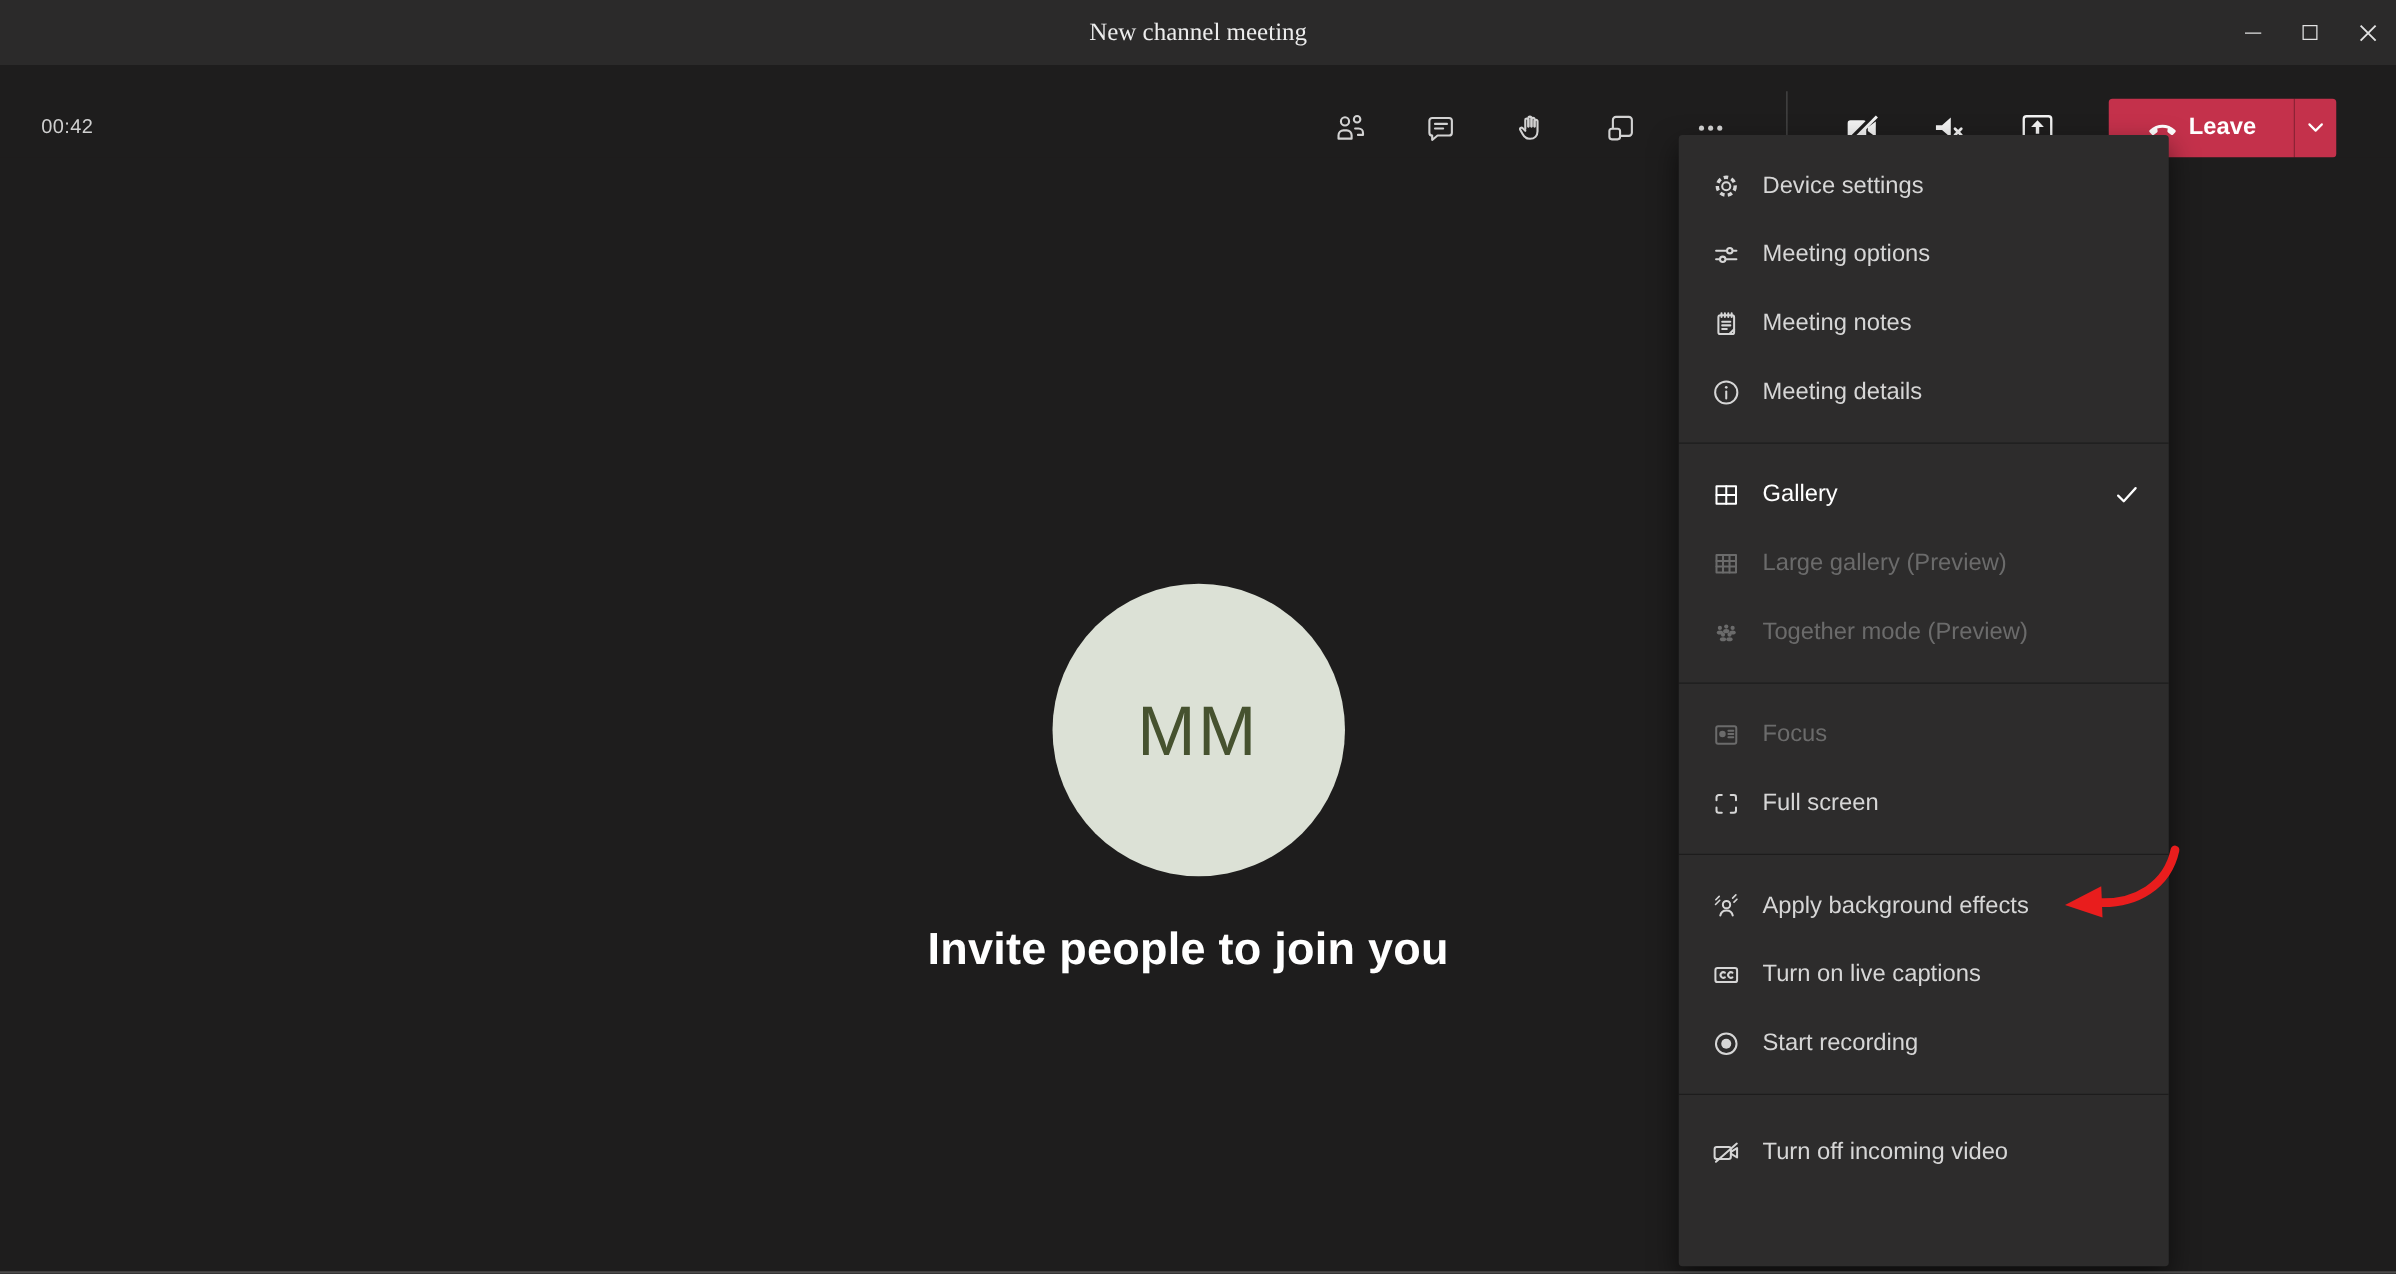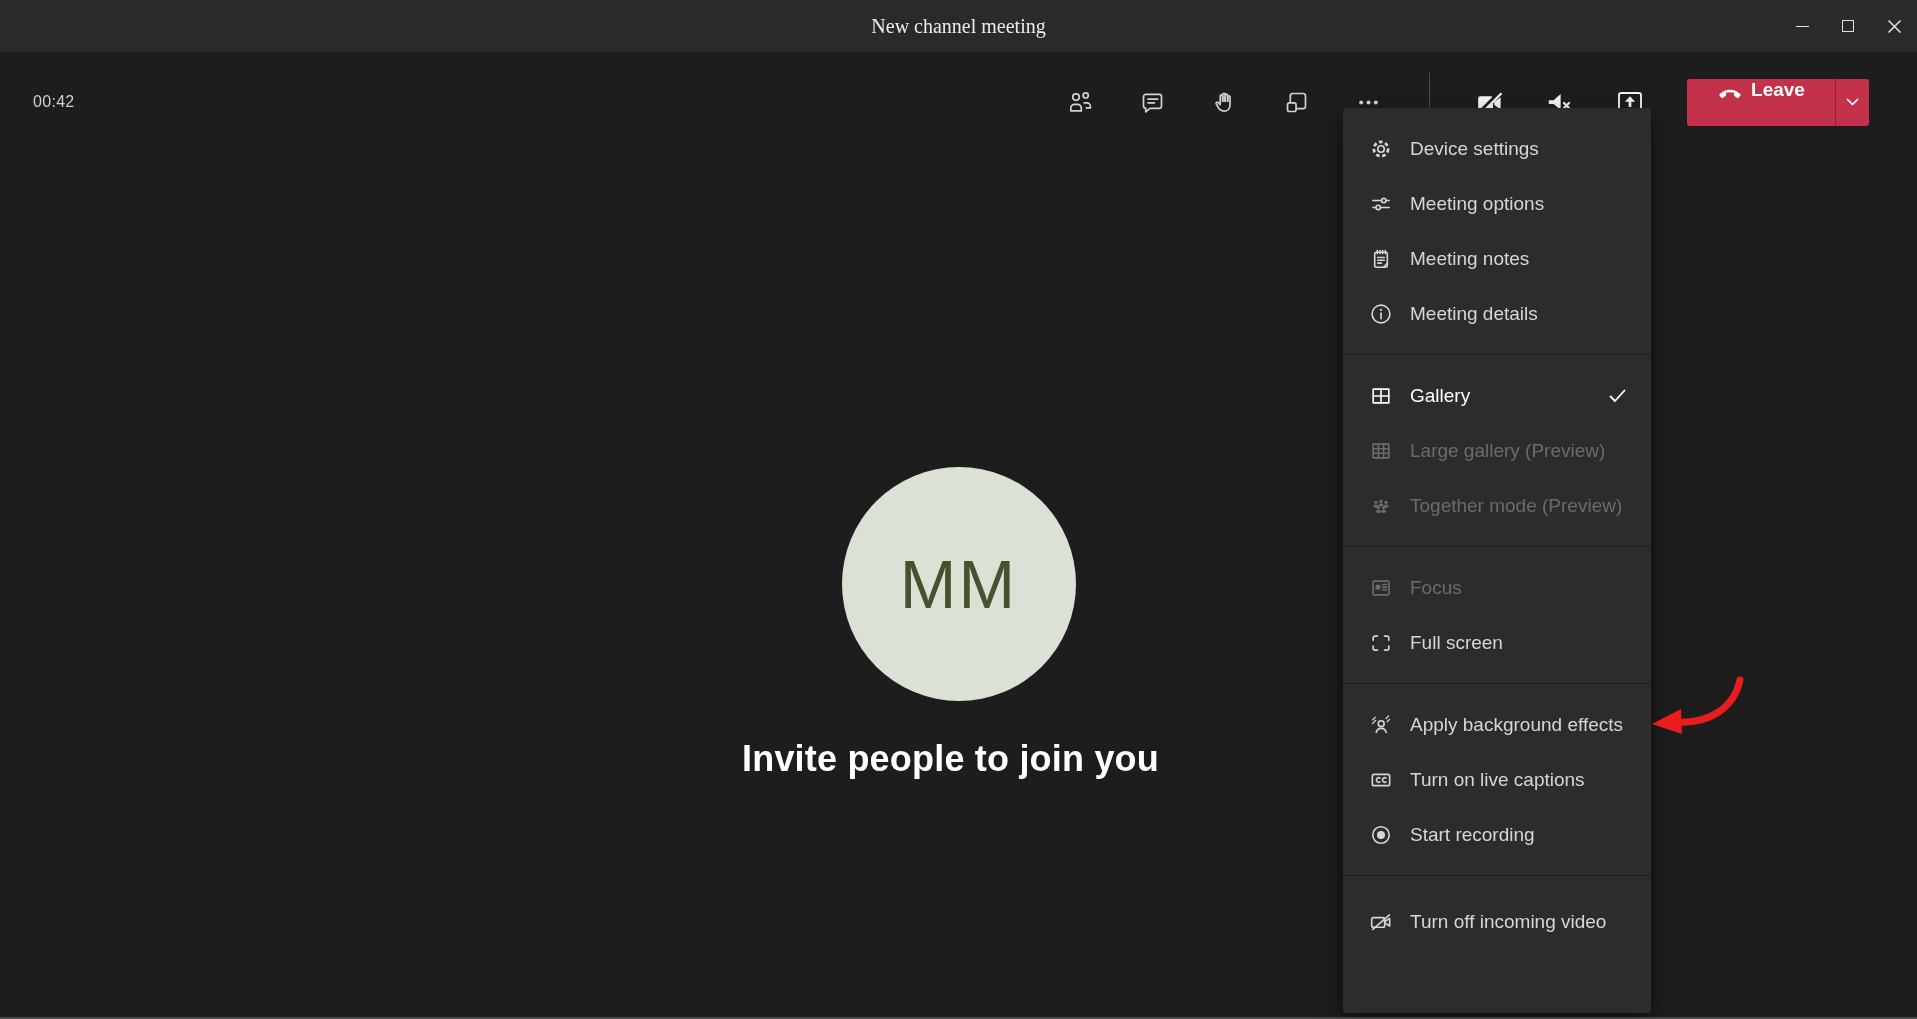--- a/index.html
+++ b/index.html
@@ -21,35 +21,35 @@
   
   .toolbar { position:absolute; left:0; top:52px; width:1917px; height:74px; background:#1e1d1d;
              display:flex; align-items:center; padding-top:26px; }
   .timer { margin-left:33px; font-size:16px; color:#d0d0d0; letter-spacing:.3px; }
   .tb-spacer { flex:1; }
   .tb-btn { width:72px; height:47px; display:flex; align-items:center; justify-content:center; color:#d2d2d2; }
   .tb-btn.av { width:70px; color:#f2f2f2; }
   .tb-divider { width:1px; height:52px; background:#4a4a4a; margin:0 25px; align-self:center; margin-top:-6px; }
   .leave-btn { width:182px; height:47px; background:#c4314b; border-radius:3px; display:flex; align-items:center;
                margin-left:22px; margin-right:48px; color:#fff; }
-  .leave-main { flex:1; display:flex; justify-content:center; gap:8px; height:100%; }
+  .leave-main { flex:1; display:flex; align-items:center; justify-content:center; gap:8px; height:100%; }
   .leave-label { font-size:19px; font-weight:bold; color:#fff; }
   .leave-sep { width:1px; height:100%; background:rgba(0,0,0,.28); }
   .leave-caret { width:33px; height:100%; display:flex; align-items:center; justify-content:center; }
 
   
   .stage { position:absolute; left:0; top:126px; width:1917px; height:893px; background:#1e1d1d; }
   .avatar { position:absolute; left:calc(50% - 117px); top:341px; width:234px; height:234px; border-radius:50%;
             display:flex; align-items:center; justify-content:center; }
-  .avatar-txt { font-size:68px; letter-spacing:2px; }
+  .avatar-txt { font-size:56px; letter-spacing:2px; }
   .invite { position:absolute; left:0; right:16px; top:612px; text-align:center;
             font-size:36px; font-weight:bold; color:#fff; letter-spacing:.2px; }
 
   
-  .menu { position:absolute; left:1343px; top:108px; width:308px; height:905px; background:#2d2c2c;
+  .menu { position:absolute; left:1343px; top:108px; width:392px; height:905px; background:#2d2c2c;
           border-radius:3px; box-shadow:0 10px 22px rgba(0,0,0,.55); overflow:hidden; z-index:10; }
   .msec { padding:13px 0; }
   .msec.last { padding-top:18px; }
   .mdiv { height:1px; background:#1d1c1c; }
   .mi { height:55px; display:flex; align-items:center; padding-left:25px; color:#d6d6d6; cursor:default; position:relative; }
   .mi .mi-ic { width:26px; height:26px; margin-right:16px; display:flex; align-items:center; justify-content:center; flex:none; }
   .mi .mi-lb { font-size:19px; white-space:nowrap; }
   .mi.sel { color:#ffffff; }
   .mi.dis { color:#6b6b6b; }
   .mi .check { position:absolute; right:25px; top:50%; transform:translateY(-50%); }

